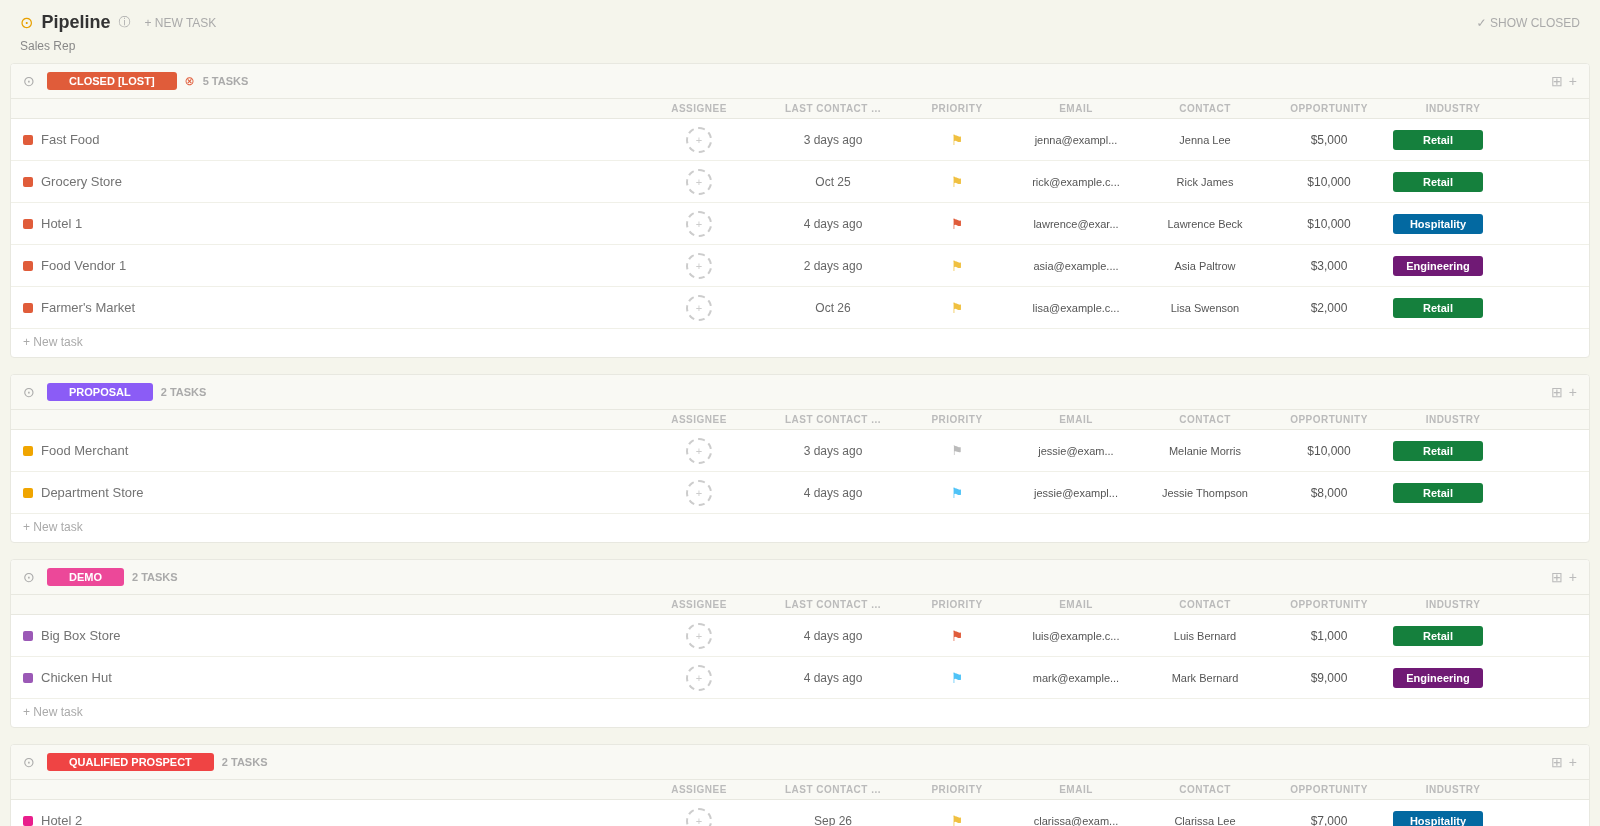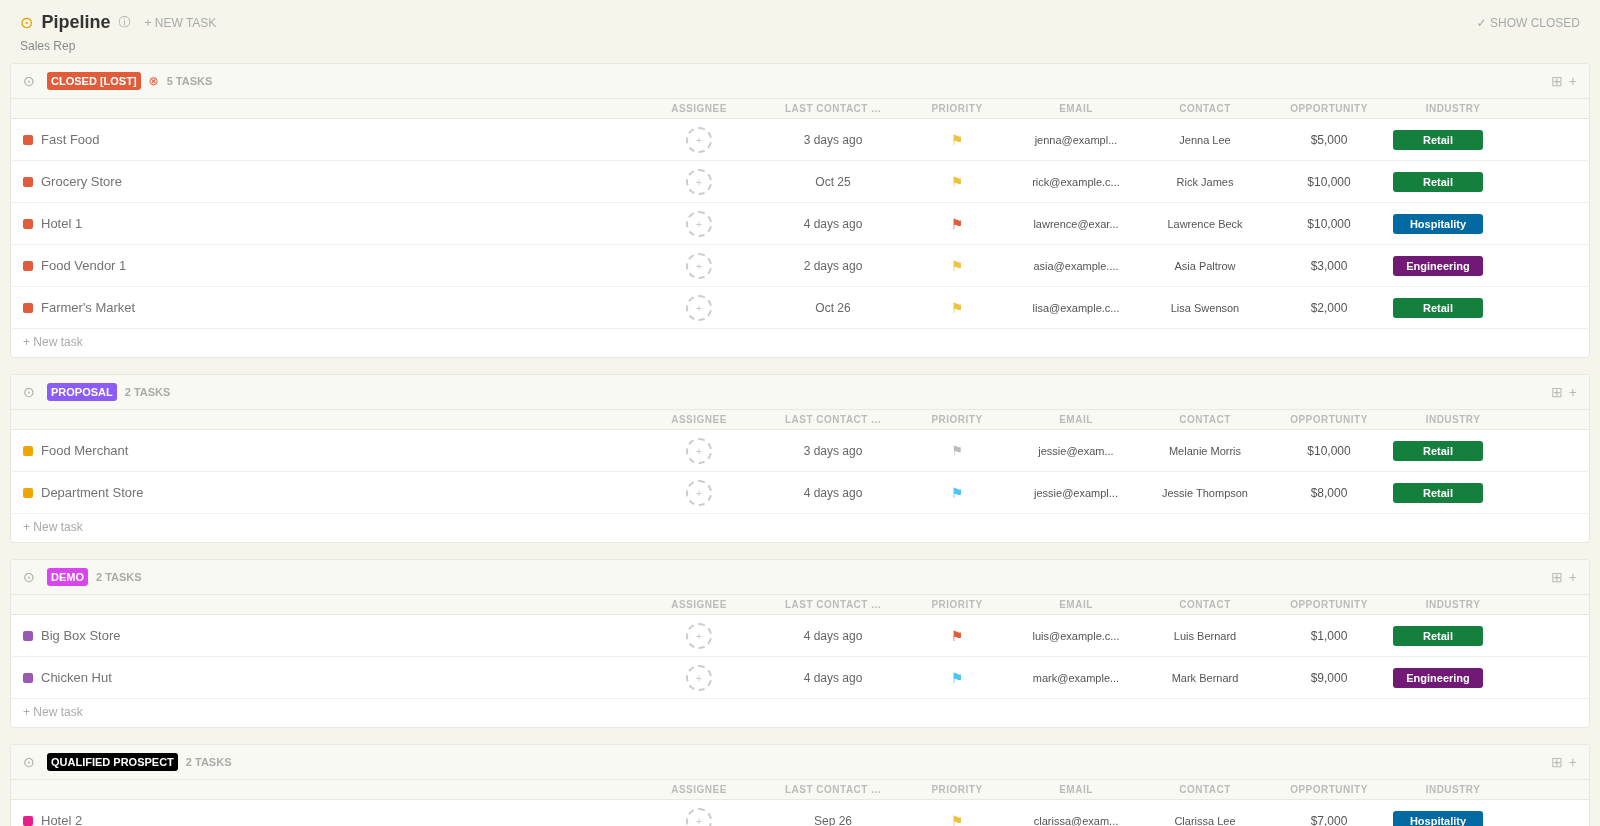--- a/index.html
+++ b/index.html
@@ -73,32 +73,32 @@
     }
 
     .group-chevron {
       color: #aaa;
       font-size: 14px;
       cursor: pointer;
       width: 16px;
     }
 
     .group-label {
-      padding: 3px 4px;
+      padding: 3px 22px;
       border-radius: 3px;
       font-size: 11px;
       font-weight: 700;
       color: #fff;
       text-transform: uppercase;
     }
 
     .group-label.closed-lost { background: #e05c3a; }
     .group-label.proposal { background: #8b5cf6; }
-    .group-label.demo { background: #d946ef; }
-    .group-label.qualified-prospect { background: #000000; }
+    .group-label.demo { background: #ec4899; }
+    .group-label.qualified-prospect { background: #ef4444; }
 
     .closed-icon {
       color: #e05c3a;
       font-size: 12px;
     }
 
     .task-count {
       font-size: 11px;
       color: #aaa;
       font-weight: 600;

